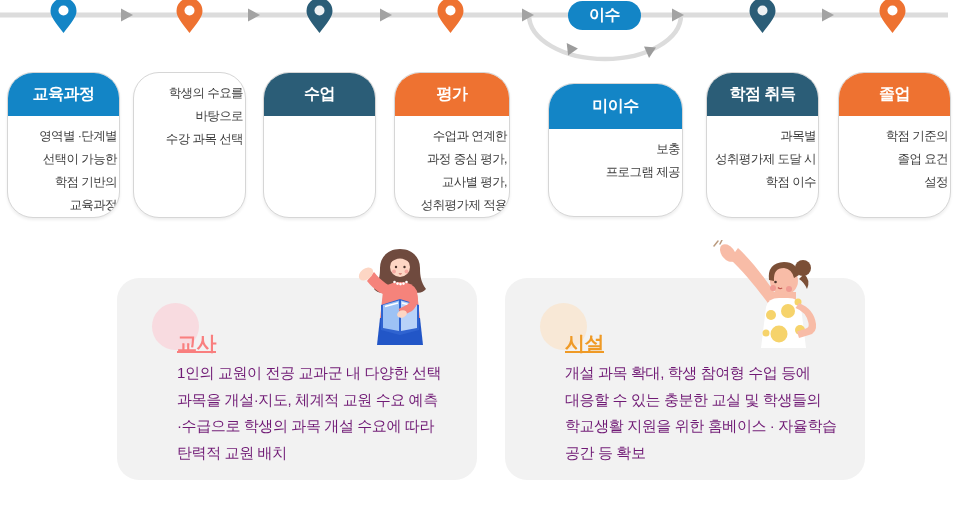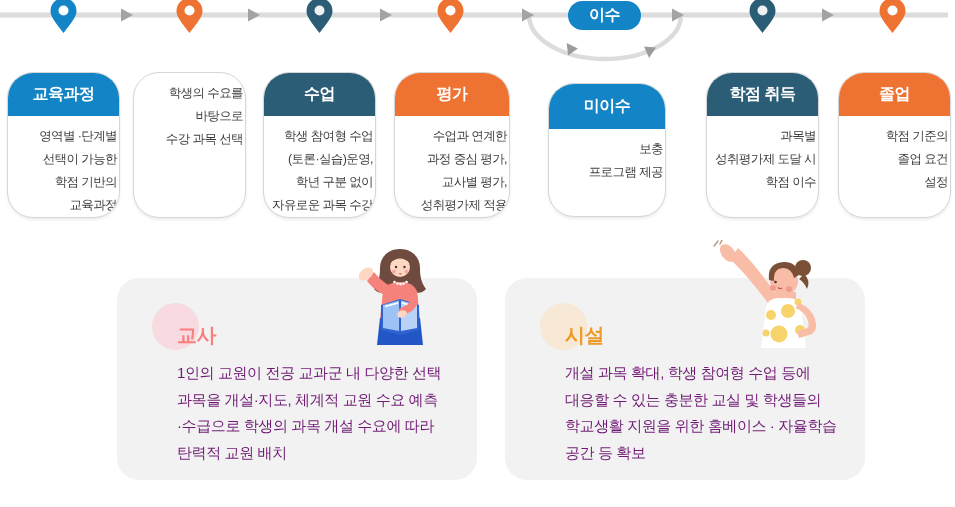--- a/index.html
+++ b/index.html
@@ -27,32 +27,32 @@
   .hd-orange{background:#ee7231;}
   .hd-teal{background:#2b5d77;}
   .proc-body{
     padding:9px 2px 0;font-size:12.5px;line-height:23px;color:#3d3d3d;
     text-align:right;white-space:pre-line;letter-spacing:-0.6px;
   }
   #pc1{left:7px;top:72px;width:113px;height:146px;}
   #pc2{left:133px;top:72px;width:113px;height:146px;}
   #pc3{left:263px;top:72px;width:113px;height:146px;}
   #pc4{left:394px;top:72px;width:116px;height:146px;}
-  #pc5{left:548px;top:83px;width:118px;height:134px;}
+  #pc5{left:548px;top:83px;width:135px;height:134px;}
   #pc5 .proc-head{height:45px;}
   #pc6{left:706px;top:72px;width:113px;height:146px;}
   #pc7{left:838px;top:72px;width:113px;height:146px;}
   
   .support-card{position:absolute;top:278px;width:360px;height:202px;background:#f2f2f2;border-radius:22px;}
   #sc1{left:117px;}
   #sc2{left:505px;}
   .accent-circle{position:absolute;left:35px;top:25px;width:47px;height:47px;border-radius:50%;}
   #sc1 .accent-circle{background:#f8dbe0;}
   #sc2 .accent-circle{background:#f8e8d6;}
-  .support-title{position:absolute;left:60px;top:44px;font-size:20px;font-weight:700;letter-spacing:-0.5px;}
+  .support-title{position:absolute;left:60px;top:52px;font-size:20px;font-weight:700;letter-spacing:-0.5px;text-decoration:underline;}
   #sc1 .support-title{color:#f97f7f;}
   #sc2 .support-title{color:#ef9a26;}
   .support-body{
     position:absolute;left:60px;top:82px;width:292px;font-size:15px;line-height:26.5px;
     color:#701a75;white-space:pre-line;letter-spacing:-0.4px;
   }
   .illo{position:absolute;}
   #teacher-illo{left:352px;top:244px;}
   #student-illo{left:700px;top:240px;}
 </style>
@@ -132,24 +132,20 @@
 학점 기반의
 교육과정</div>
   </div>
   <div class="proc-card" id="pc2">
     <div class="proc-body">학생의 수요를
 바탕으로
 수강 과목 선택</div>
   </div>
   <div class="proc-card" id="pc3">
     <div class="proc-head hd-teal">수업</div>
-    <div class="proc-body">학생 참여형 수업
-(토론·실습)운영,
-학년 구분 없이
-자유로운 과목 수강</div>
   </div>
   <div class="proc-card" id="pc4">
     <div class="proc-head hd-orange">평가</div>
     <div class="proc-body">수업과 연계한
 과정 중심 평가,
 교사별 평가,
 성취평가제 적용</div>
   </div>
   <div class="proc-card" id="pc5">
     <div class="proc-head hd-blue">미이수</div>

